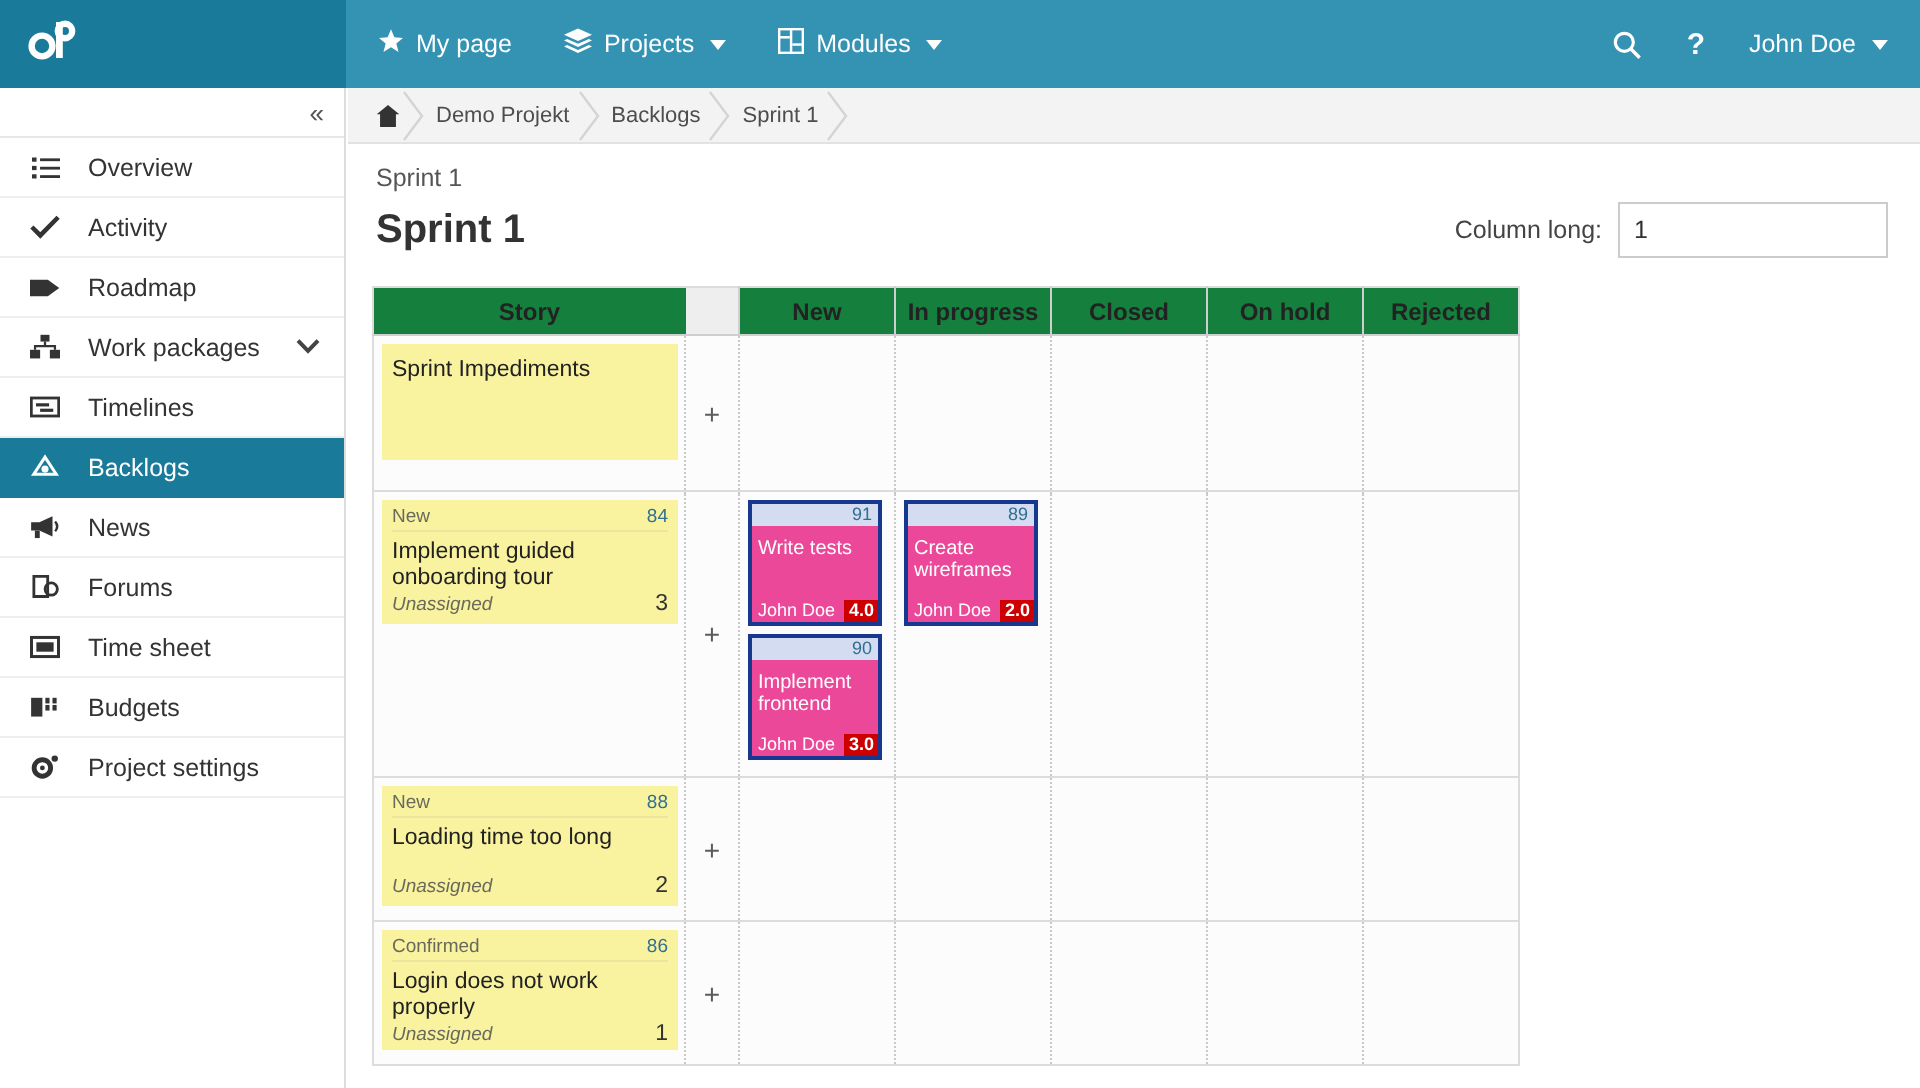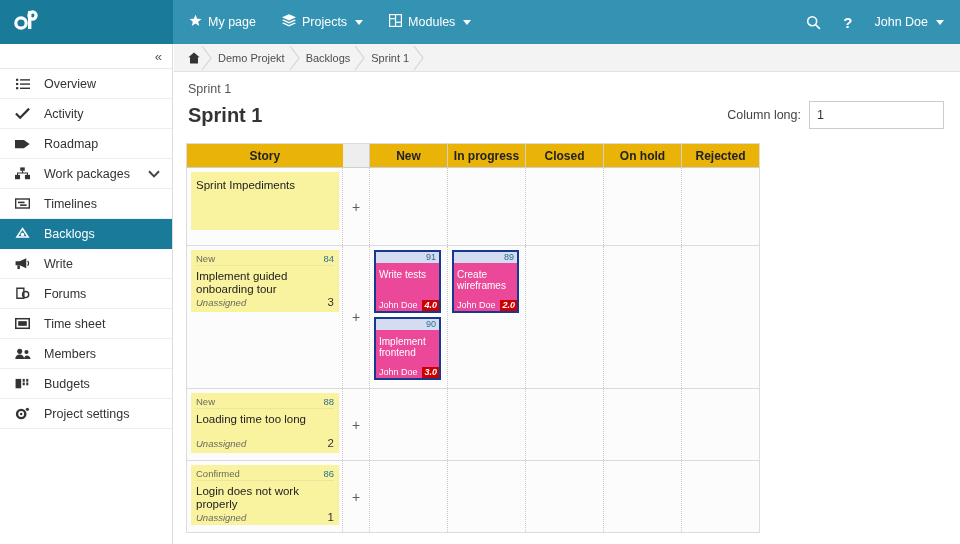--- a/index.html
+++ b/index.html
@@ -99,21 +99,21 @@
     font-size: 12.5px; color: #333; padding: 0 7px;
     font-family: "Liberation Sans", sans-serif;
   }
 
   
   #taskboard {
     margin: 14px 16px 0 12px; border: 1px solid #dcdcdc;
     border-collapse: collapse; width: 574px; background: #fff;
   }
   #taskboard th {
-    background: #eab308; border-bottom: 1px solid #cfcfcf;
+    background: #15803d; border-bottom: 1px solid #cfcfcf;
     font-size: 12px; color: #222; font-weight: bold; height: 24px;
     text-align: center;
   }
   #taskboard th.story-col { width: 155px; }
   #taskboard th.plus-col  { width: 27px; background: #eeeeee; }
   #taskboard th.state-col { width: 78px; border-left: 1px solid #cfcfcf; }
   #taskboard td {
     vertical-align: top; border-bottom: 1px solid #dcdcdc;
     border-left: 1px dotted #c9c9c9; padding: 0; background: #fcfcfc;
   }
@@ -164,21 +164,21 @@
     font-size: 10px; color: #fff; line-height: 11px;
     padding: 6px 3px 0 3px; word-wrap: break-word;
   }
   .tc-bottom {
     margin-top: auto; display: flex; align-items: flex-end;
     justify-content: space-between; padding: 0 0 0 3px;
   }
   .tc-assignee { font-size: 9px; color: #fff; padding-bottom: 1px; }
   .tc-hours {
     background: #cc0000; color: #fff; font-size: 9px;
-    padding: 0 2px; line-height: 11px; font-weight: bold; font-style: italic;
+    padding: 0 2px; line-height: 11px; font-weight: bold;
   }
 </style>
 </head>
 <body>
 
 <div id="topbar">
   <div id="logo-block">
     <span id="logo-mark">
       <svg width="24" height="20" viewBox="0 0 24 20">
         <circle cx="7" cy="13" r="5.2" fill="none" stroke="#fff" stroke-width="3.2"></circle>
@@ -315,21 +315,21 @@
   </div>
 
   <div class="side-item">
     <span class="s-ico">
       <svg width="15" height="13" viewBox="0 0 16 13">
         <path d="M0.6,4 L5,4 L12,0.8 L12,11.6 L5,8.4 L0.6,8.4 Z" fill="currentColor"></path>
         <rect x="2.6" y="8.4" width="2.6" height="4" fill="currentColor"></rect>
         <path d="M13.4,3.6 Q15.6,6.2 13.4,8.8" fill="none" stroke="currentColor" stroke-width="1.3"></path>
       </svg>
     </span>
-    <span class="s-lbl">Write</span>
+    <span class="s-lbl">News</span>
   </div>
 
   <div class="side-item">
     <span class="s-ico">
       <svg width="14" height="13" viewBox="0 0 15 13">
         <path d="M1,0.8 L8.4,0.8 L8.4,11.6 L1,11.6 Z" fill="none" stroke="currentColor" stroke-width="1.5"></path>
         <circle cx="10.3" cy="7.6" r="3.3" fill="none" stroke="currentColor" stroke-width="1.5"></circle>
       </svg>
     </span>
     <span class="s-lbl">Forums</span>
@@ -338,31 +338,20 @@
   <div class="side-item">
     <span class="s-ico">
       <svg width="15" height="13" viewBox="0 0 16 13">
         <rect x="0.8" y="1.4" width="14.4" height="10.2" fill="none" stroke="currentColor" stroke-width="1.6"></rect>
         <rect x="3.4" y="4" width="9.2" height="5" fill="currentColor"></rect>
       </svg>
     </span>
     <span class="s-lbl">Time sheet</span>
   </div>
 
-  <div class="side-item">
-    <span class="s-ico">
-      <svg width="16" height="12" viewBox="0 0 17 12">
-        <circle cx="5" cy="3.2" r="2.7" fill="currentColor"></circle>
-        <circle cx="12.2" cy="3.9" r="2.2" fill="currentColor"></circle>
-        <path d="M0.3,11.4 Q0.6,6.6 5,6.6 Q9.4,6.6 9.7,11.4 Z" fill="currentColor"></path>
-        <path d="M9.6,11.4 Q9.9,7.5 12.6,7.5 Q15.8,7.5 16.6,11.4 Z" fill="currentColor"></path>
-      </svg>
-    </span>
-    <span class="s-lbl">Members</span>
-  </div>
 
   <div class="side-item">
     <span class="s-ico">
       <svg width="15" height="13" viewBox="0 0 16 13">
         <rect x="0.6" y="1.6" width="6" height="10" fill="currentColor"></rect>
         <rect x="8.2" y="1.6" width="2.2" height="3" fill="currentColor"></rect>
         <rect x="8.2" y="5.4" width="2.2" height="3" fill="currentColor"></rect>
         <rect x="12" y="1.6" width="2.2" height="3" fill="currentColor"></rect>
         <rect x="12" y="5.4" width="2.2" height="3" fill="currentColor"></rect>
       </svg>

